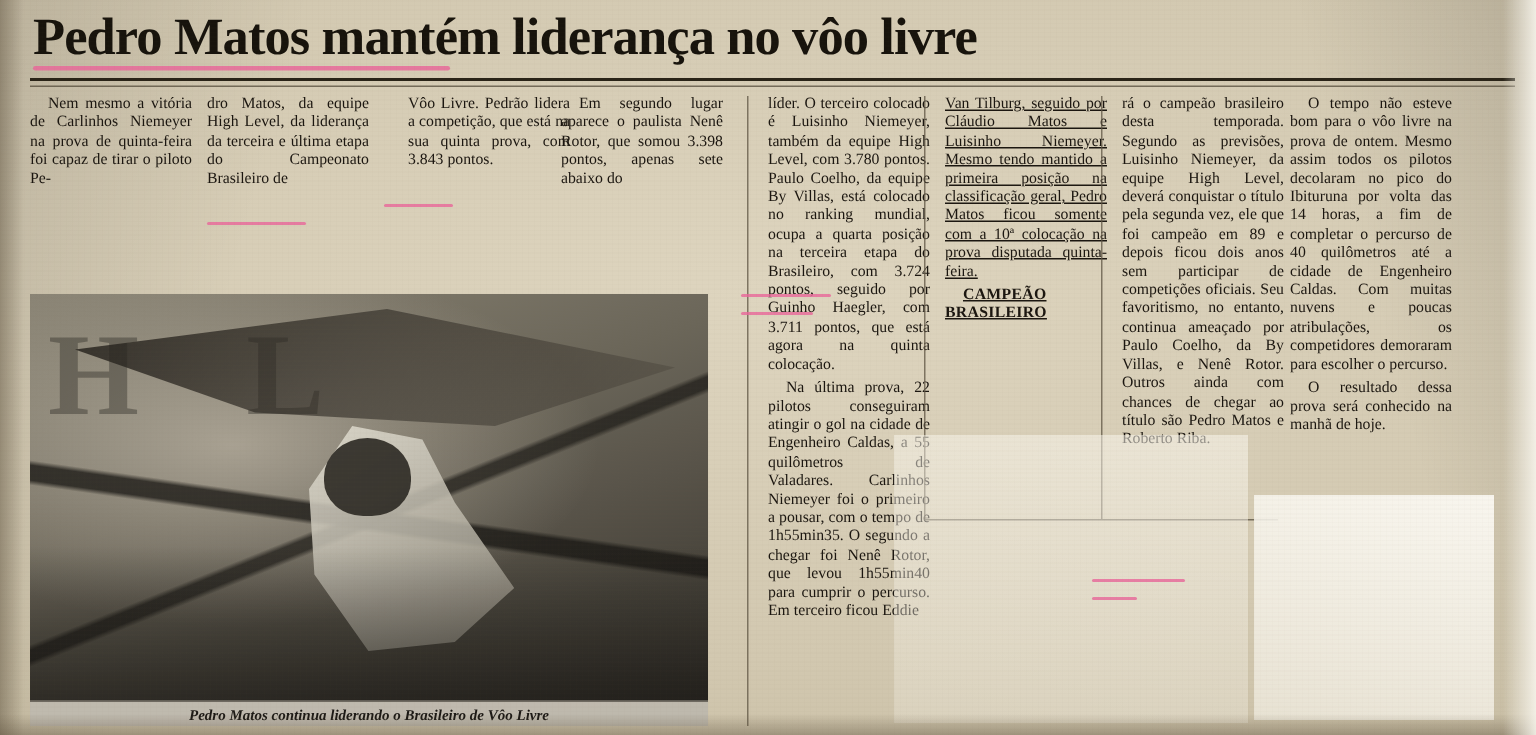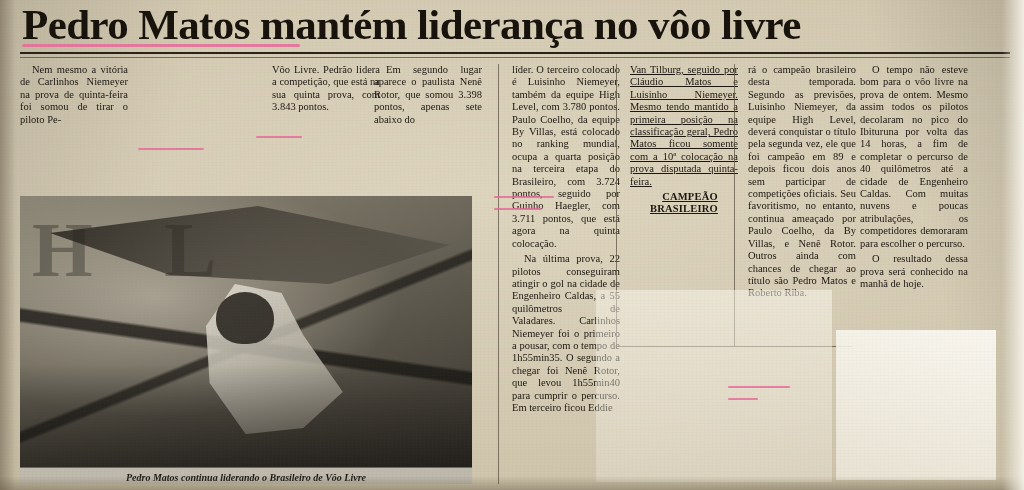--- a/index.html
+++ b/index.html
@@ -53,21 +53,21 @@
   }
 
   
   .headline {
     position: absolute;
     left: 22px;
     top: 2px;
     width: 990px;
     font-family: "Liberation Serif", serif;
     font-weight: bold;
-    font-size: 43px;
+    font-size: 35px;
     line-height: 46px;
     letter-spacing: -0.6px;
     color: #17130c;
     white-space: nowrap;
   }
   .rule-top {
     position: absolute;
     left: 20px;
     top: 52px;
     width: 990px;
@@ -238,21 +238,20 @@
     left: 0; right: 0; bottom: 1px;
     text-align: center;
     font-family: "Liberation Serif", serif;
     font-style: italic;
     font-weight: bold;
     font-size: 10px;
     color: #1d1811;
   }
 
   .subhead {
-    text-align: center;
     font-weight: bold;
     font-size: 10.5px;
     line-height: 12px;
     margin: 8px 0 6px 0;
     text-indent: 0;
     letter-spacing: 0.2px;
   }
 
   
   .mark {
@@ -295,23 +294,26 @@
   <div class="paper"></div>
 
   <div class="headline">Pedro Matos mantém liderança no vôo livre</div>
   <div class="hl-underline"></div>
   <div class="rule-top"></div>
   <div class="rule-top2"></div>
 
   <div class="cols">
 
     <div class="col c1">
-      <p>Nem mesmo a vitória de Carlinhos Niemeyer na prova de quinta-feira foi somou de tirar o piloto Pe-</p>
-    </div>
-
+      <p>Nem mesmo a vitória de Carlinhos Niemeyer na prova de quinta-feira foi capaz de tirar o piloto Pe-</p>
+    </div>
+
+    <div class="col c2">
+      <p class="noind">dro Matos, da equipe High Level, da liderança da terceira e última etapa do Campeonato Brasileiro de</p>
+    </div>
 
     <div class="col c3">
       <p class="noind">Vôo Livre. Pedrão lidera a competição, que está na sua quinta prova, com 3.843 pontos.</p>
     </div>
 
     <div class="col c4">
       <p>Em segundo lugar aparece o paulista Nenê Rotor, que somou 3.398 pontos, apenas sete abaixo do</p>
     </div>
 
     <div class="col c5">

